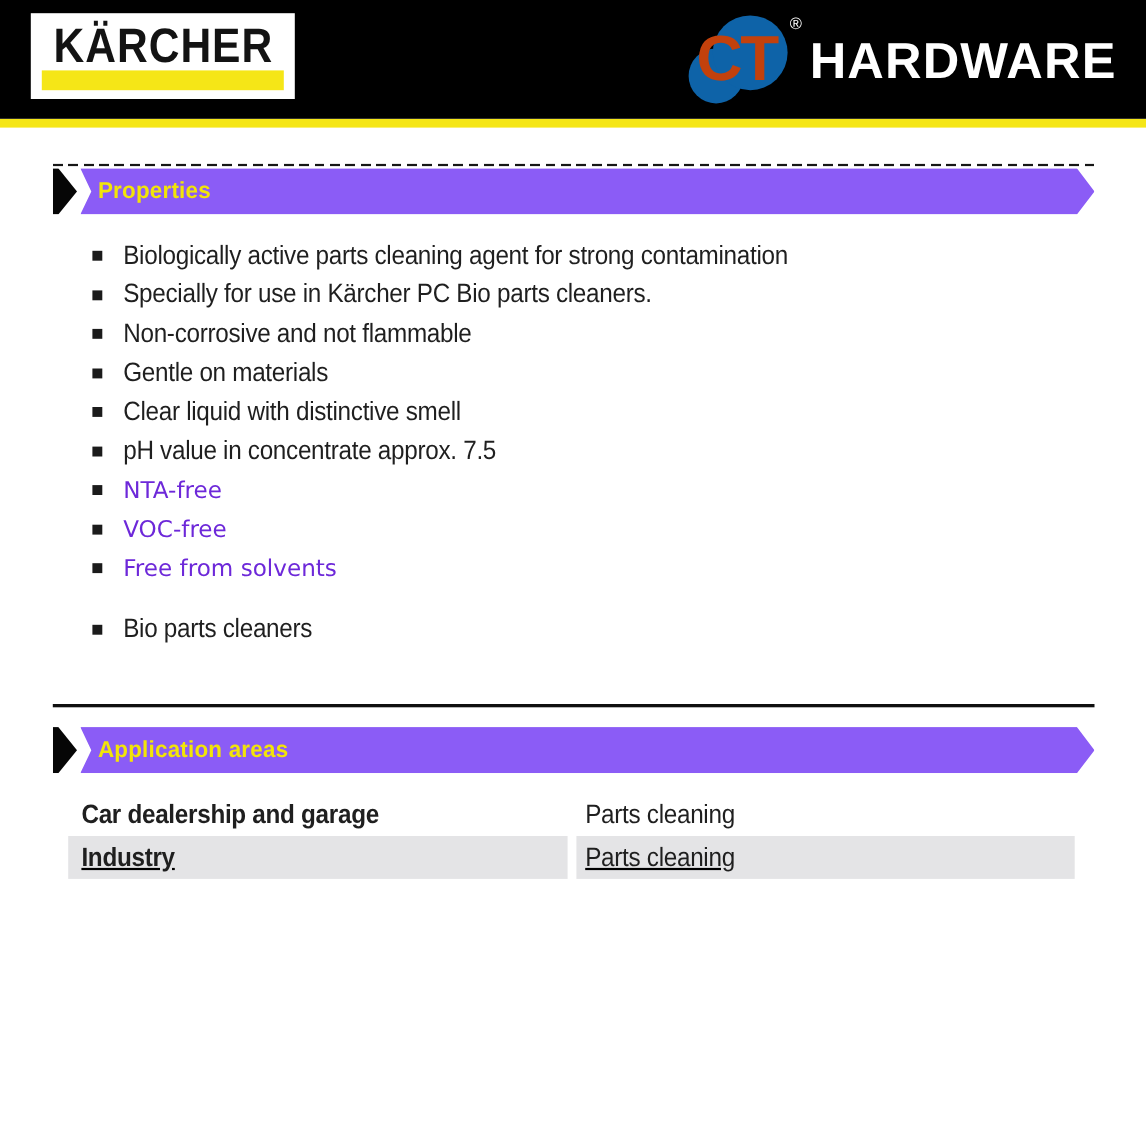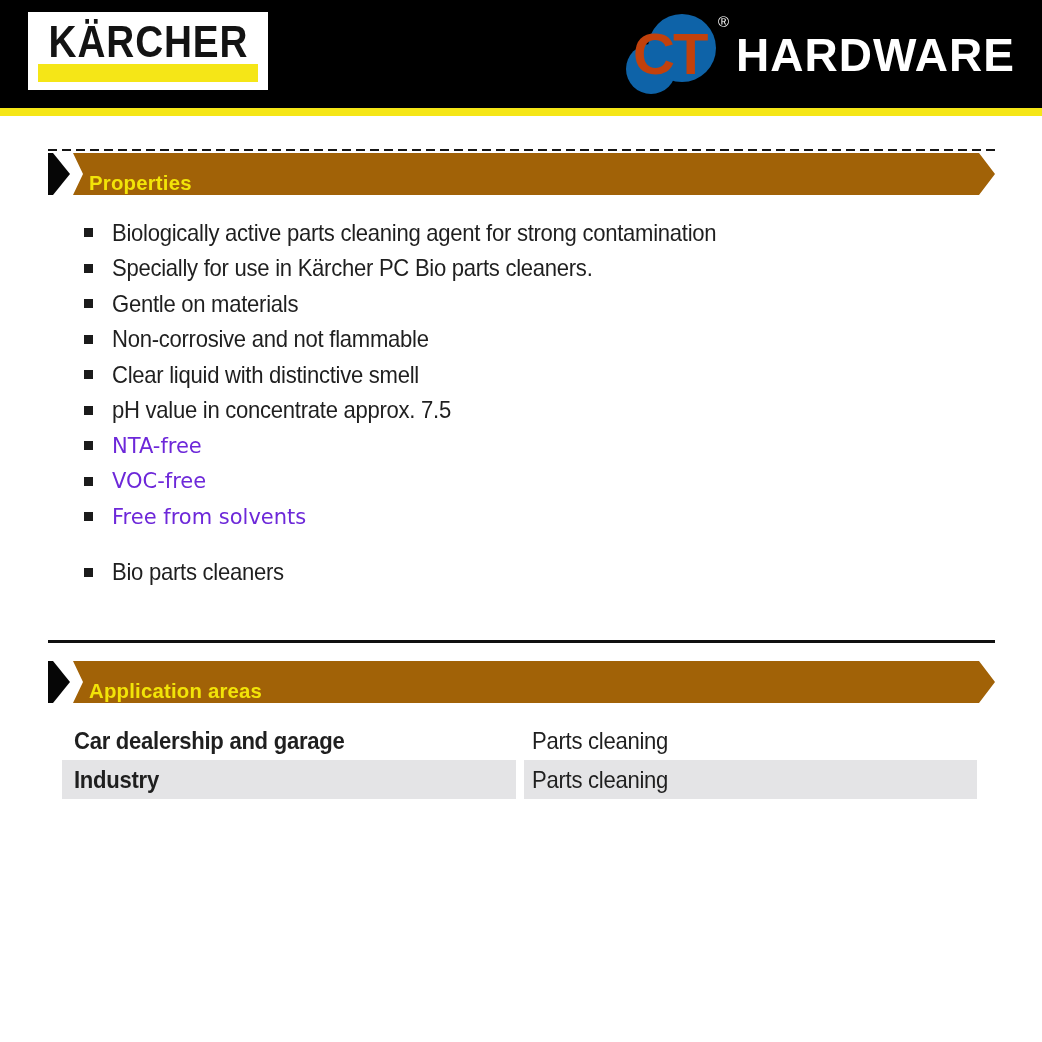--- a/index.html
+++ b/index.html
@@ -42,23 +42,23 @@
     background: repeating-linear-gradient(90deg, #161616 0 9px, transparent 9px 14px);
   }
   .solid-line { height: 3px; background: #101010; margin: 50px 47px 18px 48px; }
 
   .banner { position: relative; height: 42px; margin: 0 47px 0 48px; }
   .banner .cap {
     position: absolute; left: 0; top: 0; width: 22px; height: 100%; background: #060606;
     clip-path: polygon(0 0, 5px 0, 100% 50%, 5px 100%, 0 100%);
   }
   .banner .bar {
-    position: absolute; left: 25px; right: 0; top: 0; bottom: 0; background: #a16207;
+    position: absolute; left: 25px; right: 0; top: 0; bottom: 0; background: #8b5cf6;
     clip-path: polygon(0 0, calc(100% - 16px) 0, 100% 50%, calc(100% - 16px) 100%, 0 100%, 10px 50%);
-    display: flex; align-items: flex-end; padding-left: 16px;
+    display: flex; align-items: center; padding-left: 16px;
   }
   .banner .title {
     color: #F2E408; font-weight: bold; font-size: 21px; letter-spacing: 0.2px;
     display: inline-block; transform: scaleX(0.97); transform-origin: 0 50%; white-space: nowrap;
   }
 
   
   ul.bullets { list-style: none; margin: 20px 5px 0 84px; }
   ul.bullets li { display: flex; align-items: center; height: 35.5px; }
   .sq { width: 9px; height: 9px; background: #1b1b1b; margin-right: 19px; flex: none; }
@@ -67,21 +67,21 @@
     letter-spacing: -0.3px; transform: scaleX(0.92); transform-origin: 0 50%;
   }
   .reg { font-family: "DejaVu Sans", sans-serif; font-size: 21px; color: #6d28d9; white-space: nowrap; }
   .banner.usage { margin-top: 100px; }
 
   
   .apps-table { margin: 19px 65px 0 62px; }
   .app-row { display: grid; grid-template-columns: 454px 1fr; column-gap: 8px; }
   .app-row > div { display: flex; align-items: center; }
   .app-row.r0 { height: 38px; background: #fff; }
-  .app-row.r1 { height: 39px; }
+  .app-row.r1 { height: 39px; text-decoration: underline; }
   .app-row.r1 > div { background: #E4E4E6; }
   .cell-label { padding-left: 12px; }
   .cell-label .cond { font-weight: bold; }
   .cell-value { padding-left: 8px; }
 </style>
 </head>
 <body>
 
 <div class="page">
 
@@ -113,25 +113,25 @@
     <li>
         <span class="sq"></span>
         <span class="cond">Biologically active parts cleaning agent for strong contamination</span>
       </li>
     <li>
         <span class="sq"></span>
         <span class="cond">Specially for use in Kärcher PC Bio parts cleaners.</span>
       </li>
     <li>
         <span class="sq"></span>
-        <span class="cond">Gentle on materials</span>
+        <span class="cond">Non-corrosive and not flammable</span>
       </li>
     <li>
         <span class="sq"></span>
-        <span class="cond">Non-corrosive and not flammable</span>
+        <span class="cond">Gentle on materials</span>
       </li>
     <li>
         <span class="sq"></span>
         <span class="cond">Clear liquid with distinctive smell</span>
       </li>
     <li>
         <span class="sq"></span>
         <span class="cond">pH value in concentrate approx. 7.5</span>
       </li>
     <li>

